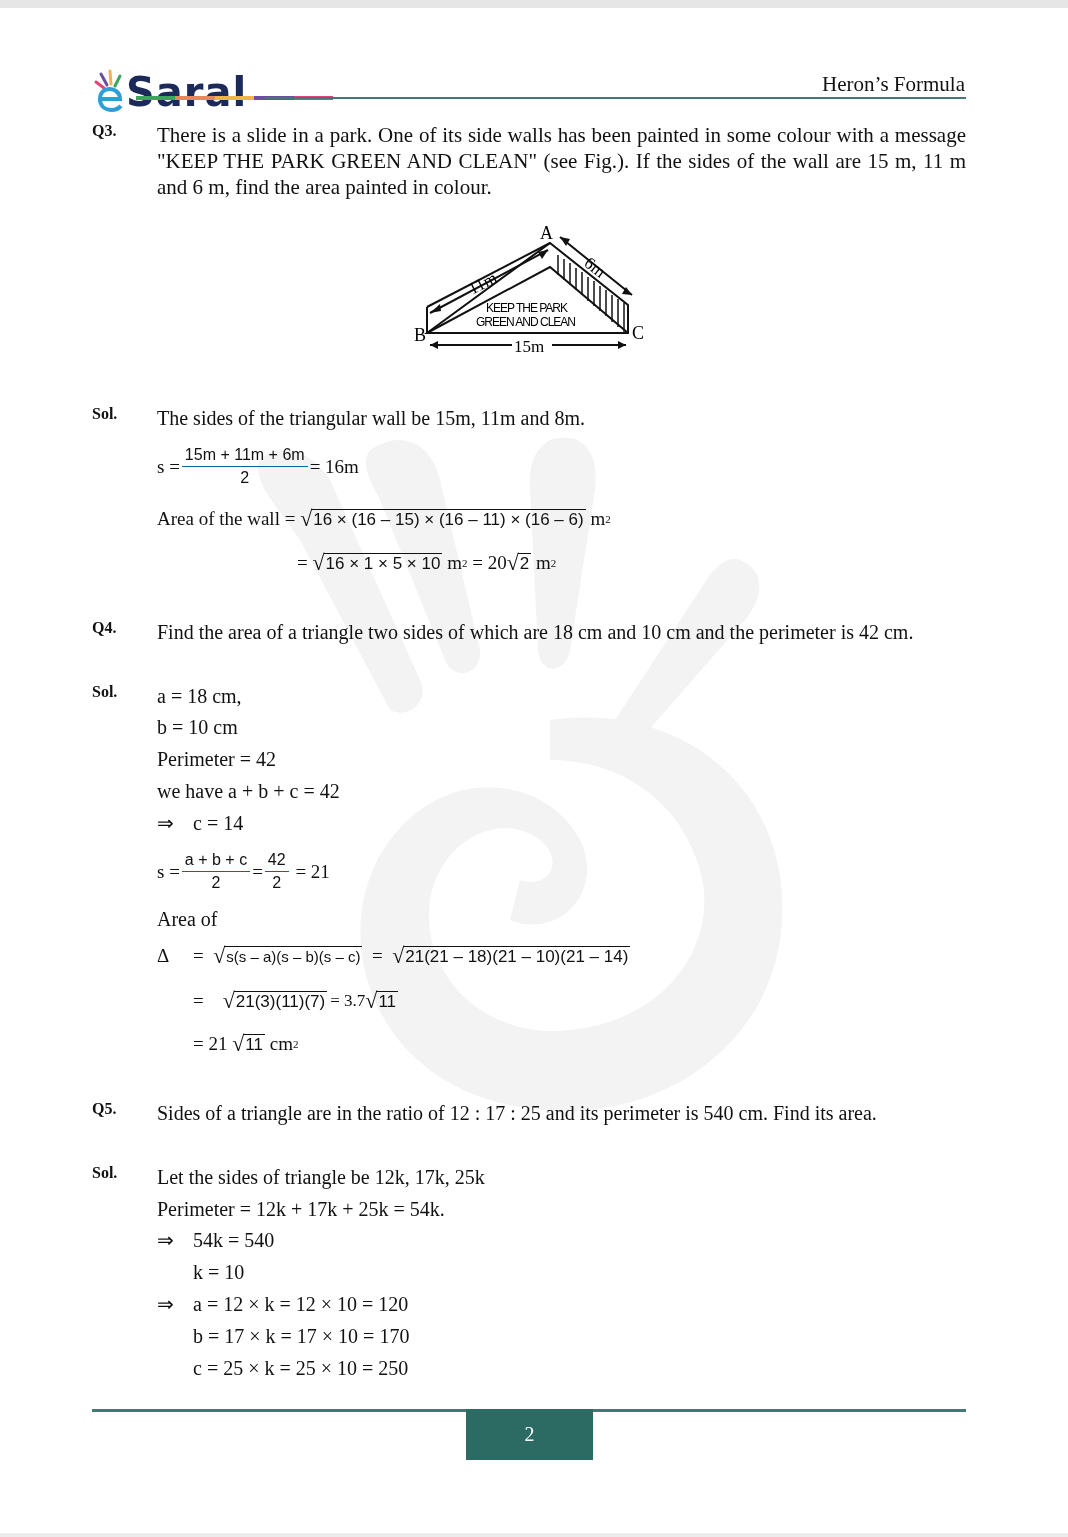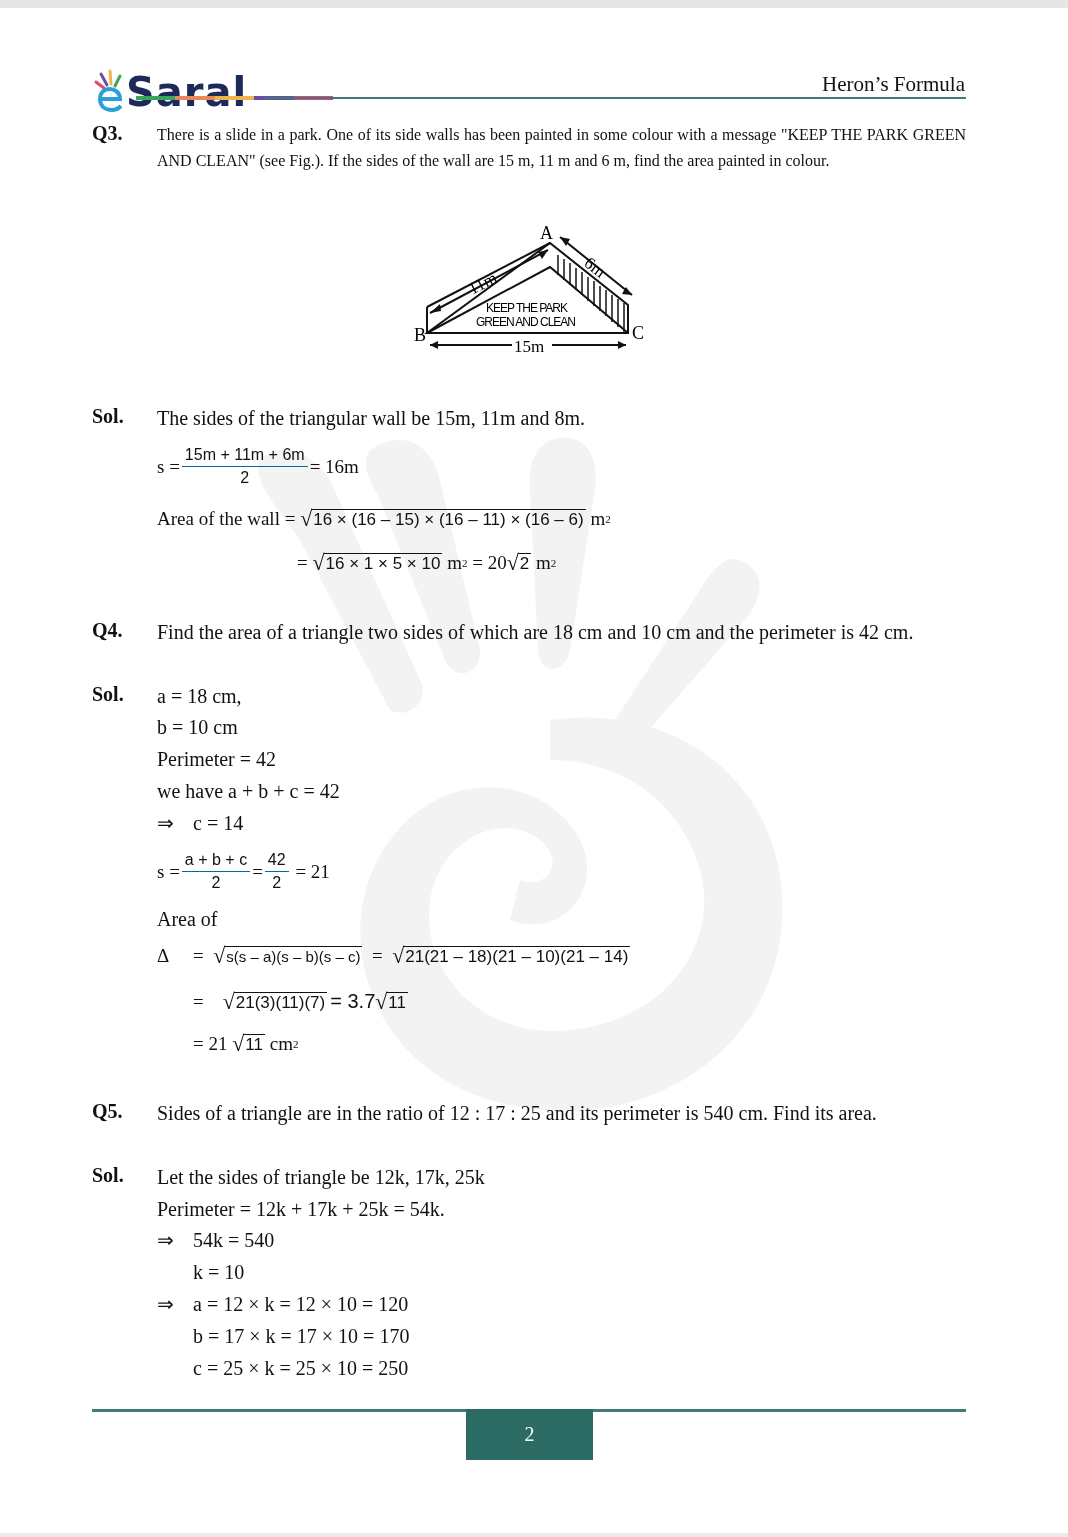--- a/index.html
+++ b/index.html
@@ -19,23 +19,23 @@
   .logo-hand { width: 36px; height: 44px; position: relative; }
   .logo-text {
     font-family: "DejaVu Sans", sans-serif; font-weight: bold; font-size: 40px; line-height: 40px;
     color: #1c2a5a; letter-spacing: 1px; margin-left: -2px;
   }
   .logo-stripe { position: absolute; left: 44px; top: 96px; width: 197px; height: 4px; display: flex; }
   .logo-stripe span { flex: 1; height: 4px; }
   .header-title { position: absolute; right: 103px; top: 72px; font-size: 21px; text-align: right; }
   .header-line { position: absolute; left: 265px; top: 97px; width: 701px; height: 2px; background: #3f7a76; }
 
-  .q-label { position: absolute; left: 92px; font-weight: bold; font-size: 20px; }
+  .q-label { position: absolute; left: 92px; font-weight: bold; font-size: 16px; }
   .txt { position: absolute; left: 157px; font-size: 20px; line-height: 26px; }
-  .para { position: absolute; left: 157px; width: 809px; font-size: 16px; line-height: 26px; text-align: justify; }
+  .para { position: absolute; left: 157px; width: 809px; font-size: 21px; line-height: 26px; text-align: justify; }
 
   .math { position: absolute; font-size: 19px; display: flex; align-items: center; white-space: nowrap; }
   .frac { display: inline-flex; flex-direction: column; align-items: center; margin: 0 2px; }
   .frac .num { font-family: "Liberation Sans", sans-serif; font-size: 16px; padding: 0 3px 2px; border-bottom: 1px solid #0369a1; }
   .frac .den { font-family: "Liberation Sans", sans-serif; font-size: 16px; padding-top: 2px; }
   .sq { display: inline-flex; align-items: flex-end; }
   .sq .rad { font-size: 22px; line-height: 22px; margin-right: -1px; }
   .sq .under { font-family: "Liberation Sans", sans-serif; font-size: 17px; border-top: 1px solid #111; padding: 0 2px; line-height: 20px; }
   sup { font-size: 11px; }
 
@@ -202,21 +202,21 @@
       <span class="under">21(21 – 18)(21 – 10)(21 – 14)</span>
     </span>
 </div>
 
 <div class="math" style="left:193px; top:990px;">
   <span>=</span>&nbsp;&nbsp;&nbsp;&nbsp;
   <span class="sq">
       <span class="rad">√</span>
       <span class="under">21(3)(11)(7)</span>
     </span>
-  <span style="font-family:Liberation Sans, sans-serif;font-size:20px;margin-left:3px">= 3.7</span>
+  <span style="font-family:Liberation Serif, serif;font-size:17px;margin-left:3px">= 3.7</span>
   <span class="sq">
       <span class="rad">√</span>
       <span class="under">11</span>
     </span>
 </div>
 
 <div class="math" style="left:193px; top:1033px;">
   <span>= 21</span>&nbsp;
   <span class="sq">
       <span class="rad">√</span>

